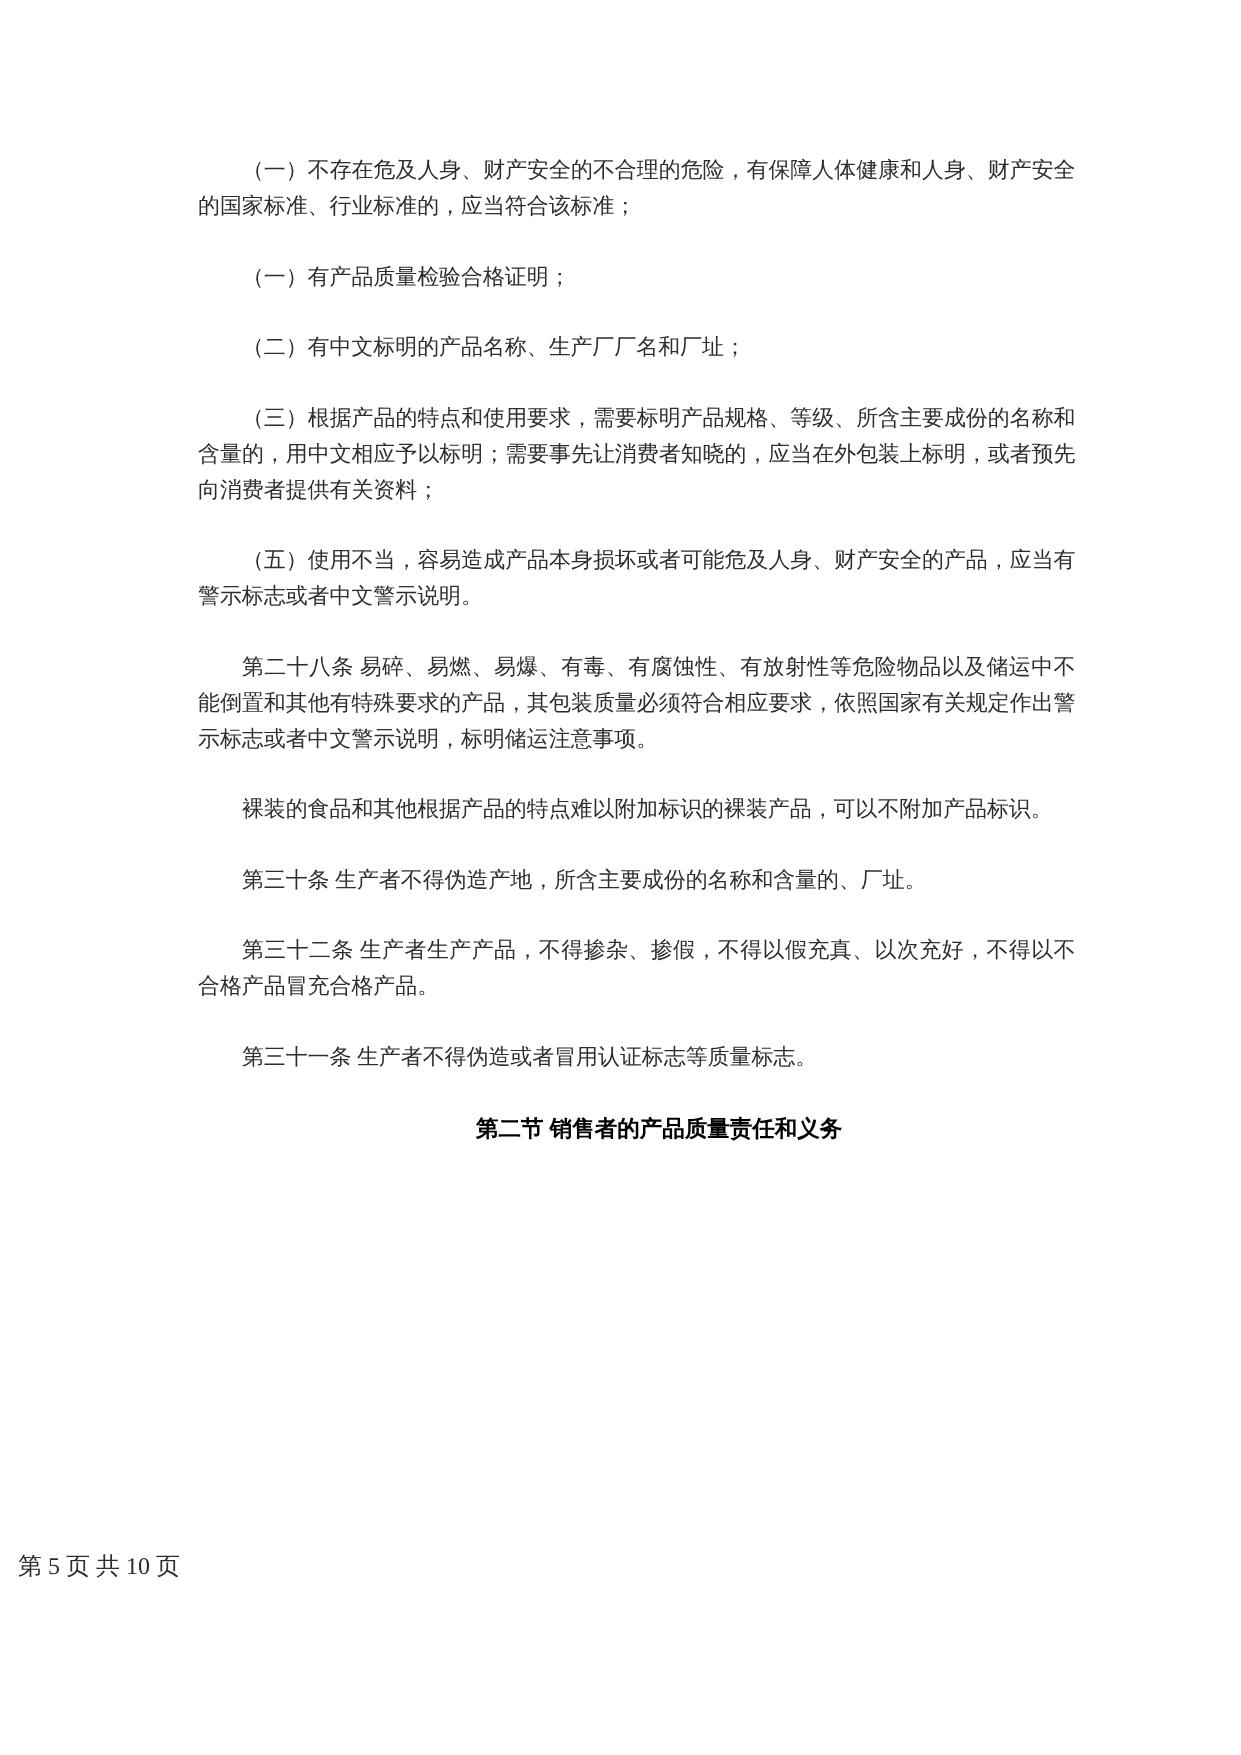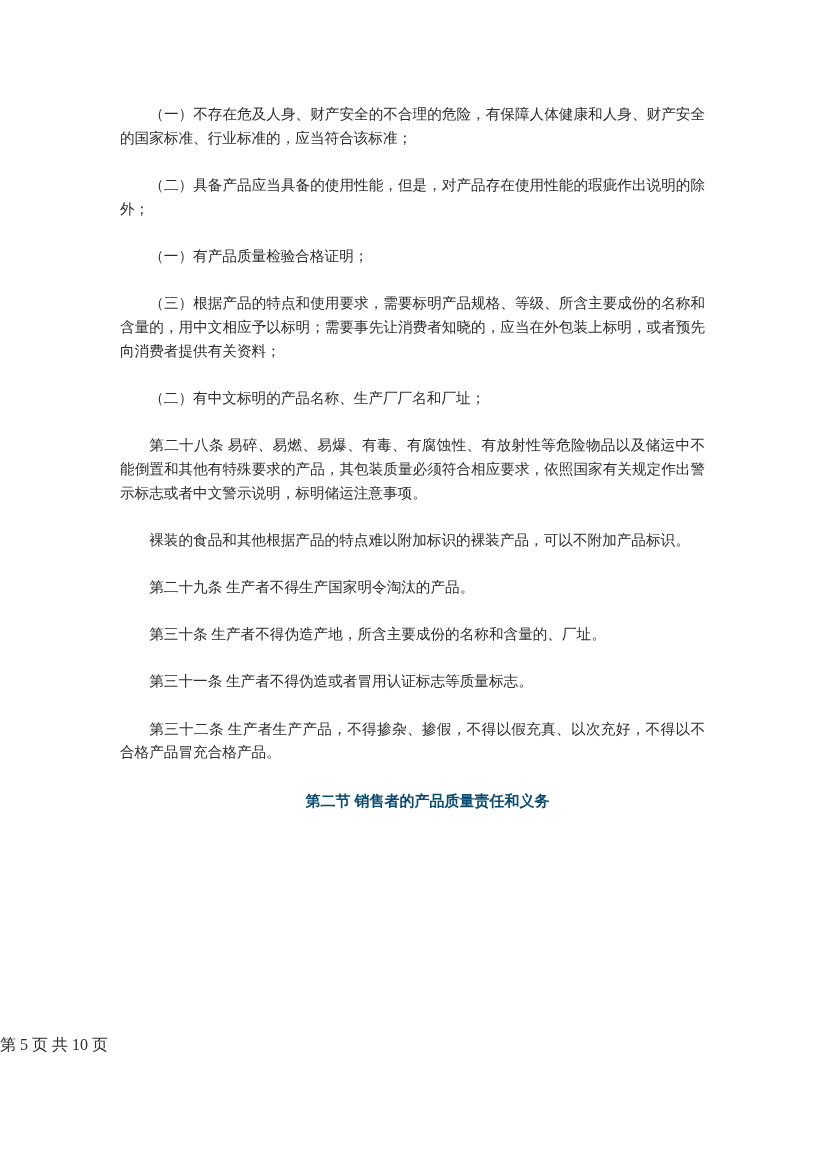--- a/index.html
+++ b/index.html
@@ -8,20 +8,21 @@
     background: #ffffff;
   }
   .page {
     position: relative;
     width: 770px;
     height: 1170px;
     background: #ffffff;
     overflow: hidden;
     font-family: "Liberation Serif", "DejaVu Serif", serif;
     color: #2d2d2d;
+    margin-left: 12px;
   }
   .content {
     position: absolute;
     top: 103px;
     left: 120px;
     width: 585px;
     font-size: 14.625px;
     line-height: 23.8px;
     text-align: justify;
     text-justify: inter-ideograph;
@@ -34,45 +35,44 @@
   }
   .section-heading {
     margin: -8px 0 0 0;
     padding: 0;
     text-indent: 0;
     text-align: center;
     font-family: "Liberation Sans", "DejaVu Sans", sans-serif;
     font-weight: bold;
     font-size: 15px;
     line-height: 24px;
-    color: #0c4a6e;
+    color: #000000;
   }
   .footer {
     position: absolute;
     top: 1037px;
     left: 0;
     width: 827px;
     text-align: left;
     font-size: 16px;
     line-height: 15px;
     color: #2d2d2d;
   }
 </style>
 </head>
 <body>
 
 <div class="page">
   <div class="content">
     <p>（一）不存在危及人身、财产安全的不合理的危险，有保障人体健康和人身、财产安全的国家标准、行业标准的，应当符合该标准；</p>
-    <p>（二）具备产品应当具备的使用性能，但是，对产品存在使用性能的瑕疵作出说明的除外；</p>
     <p>（一）有产品质量检验合格证明；</p>
+    <p>（二）有中文标明的产品名称、生产厂厂名和厂址；</p>
     <p>（三）根据产品的特点和使用要求，需要标明产品规格、等级、所含主要成份的名称和含量的，用中文相应予以标明；需要事先让消费者知晓的，应当在外包装上标明，或者预先向消费者提供有关资料；</p>
-    <p>（二）有中文标明的产品名称、生产厂厂名和厂址；</p>
+    <p>（五）使用不当，容易造成产品本身损坏或者可能危及人身、财产安全的产品，应当有警示标志或者中文警示说明。</p>
     <p>第二十八条 易碎、易燃、易爆、有毒、有腐蚀性、有放射性等危险物品以及储运中不能倒置和其他有特殊要求的产品，其包装质量必须符合相应要求，依照国家有关规定作出警示标志或者中文警示说明，标明储运注意事项。</p>
     <p>裸装的食品和其他根据产品的特点难以附加标识的裸装产品，可以不附加产品标识。</p>
-    <p>第二十九条 生产者不得生产国家明令淘汰的产品。</p>
     <p>第三十条 生产者不得伪造产地，所含主要成份的名称和含量的、厂址。</p>
+    <p>第三十二条 生产者生产产品，不得掺杂、掺假，不得以假充真、以次充好，不得以不合格产品冒充合格产品。</p>
     <p>第三十一条 生产者不得伪造或者冒用认证标志等质量标志。</p>
-    <p>第三十二条 生产者生产产品，不得掺杂、掺假，不得以假充真、以次充好，不得以不合格产品冒充合格产品。</p>
     <p class="section-heading">第二节 销售者的产品质量责任和义务</p>
   </div>
   <div class="footer">第 5 页 共 10 页</div>
 </div>
 
 </body></html>

